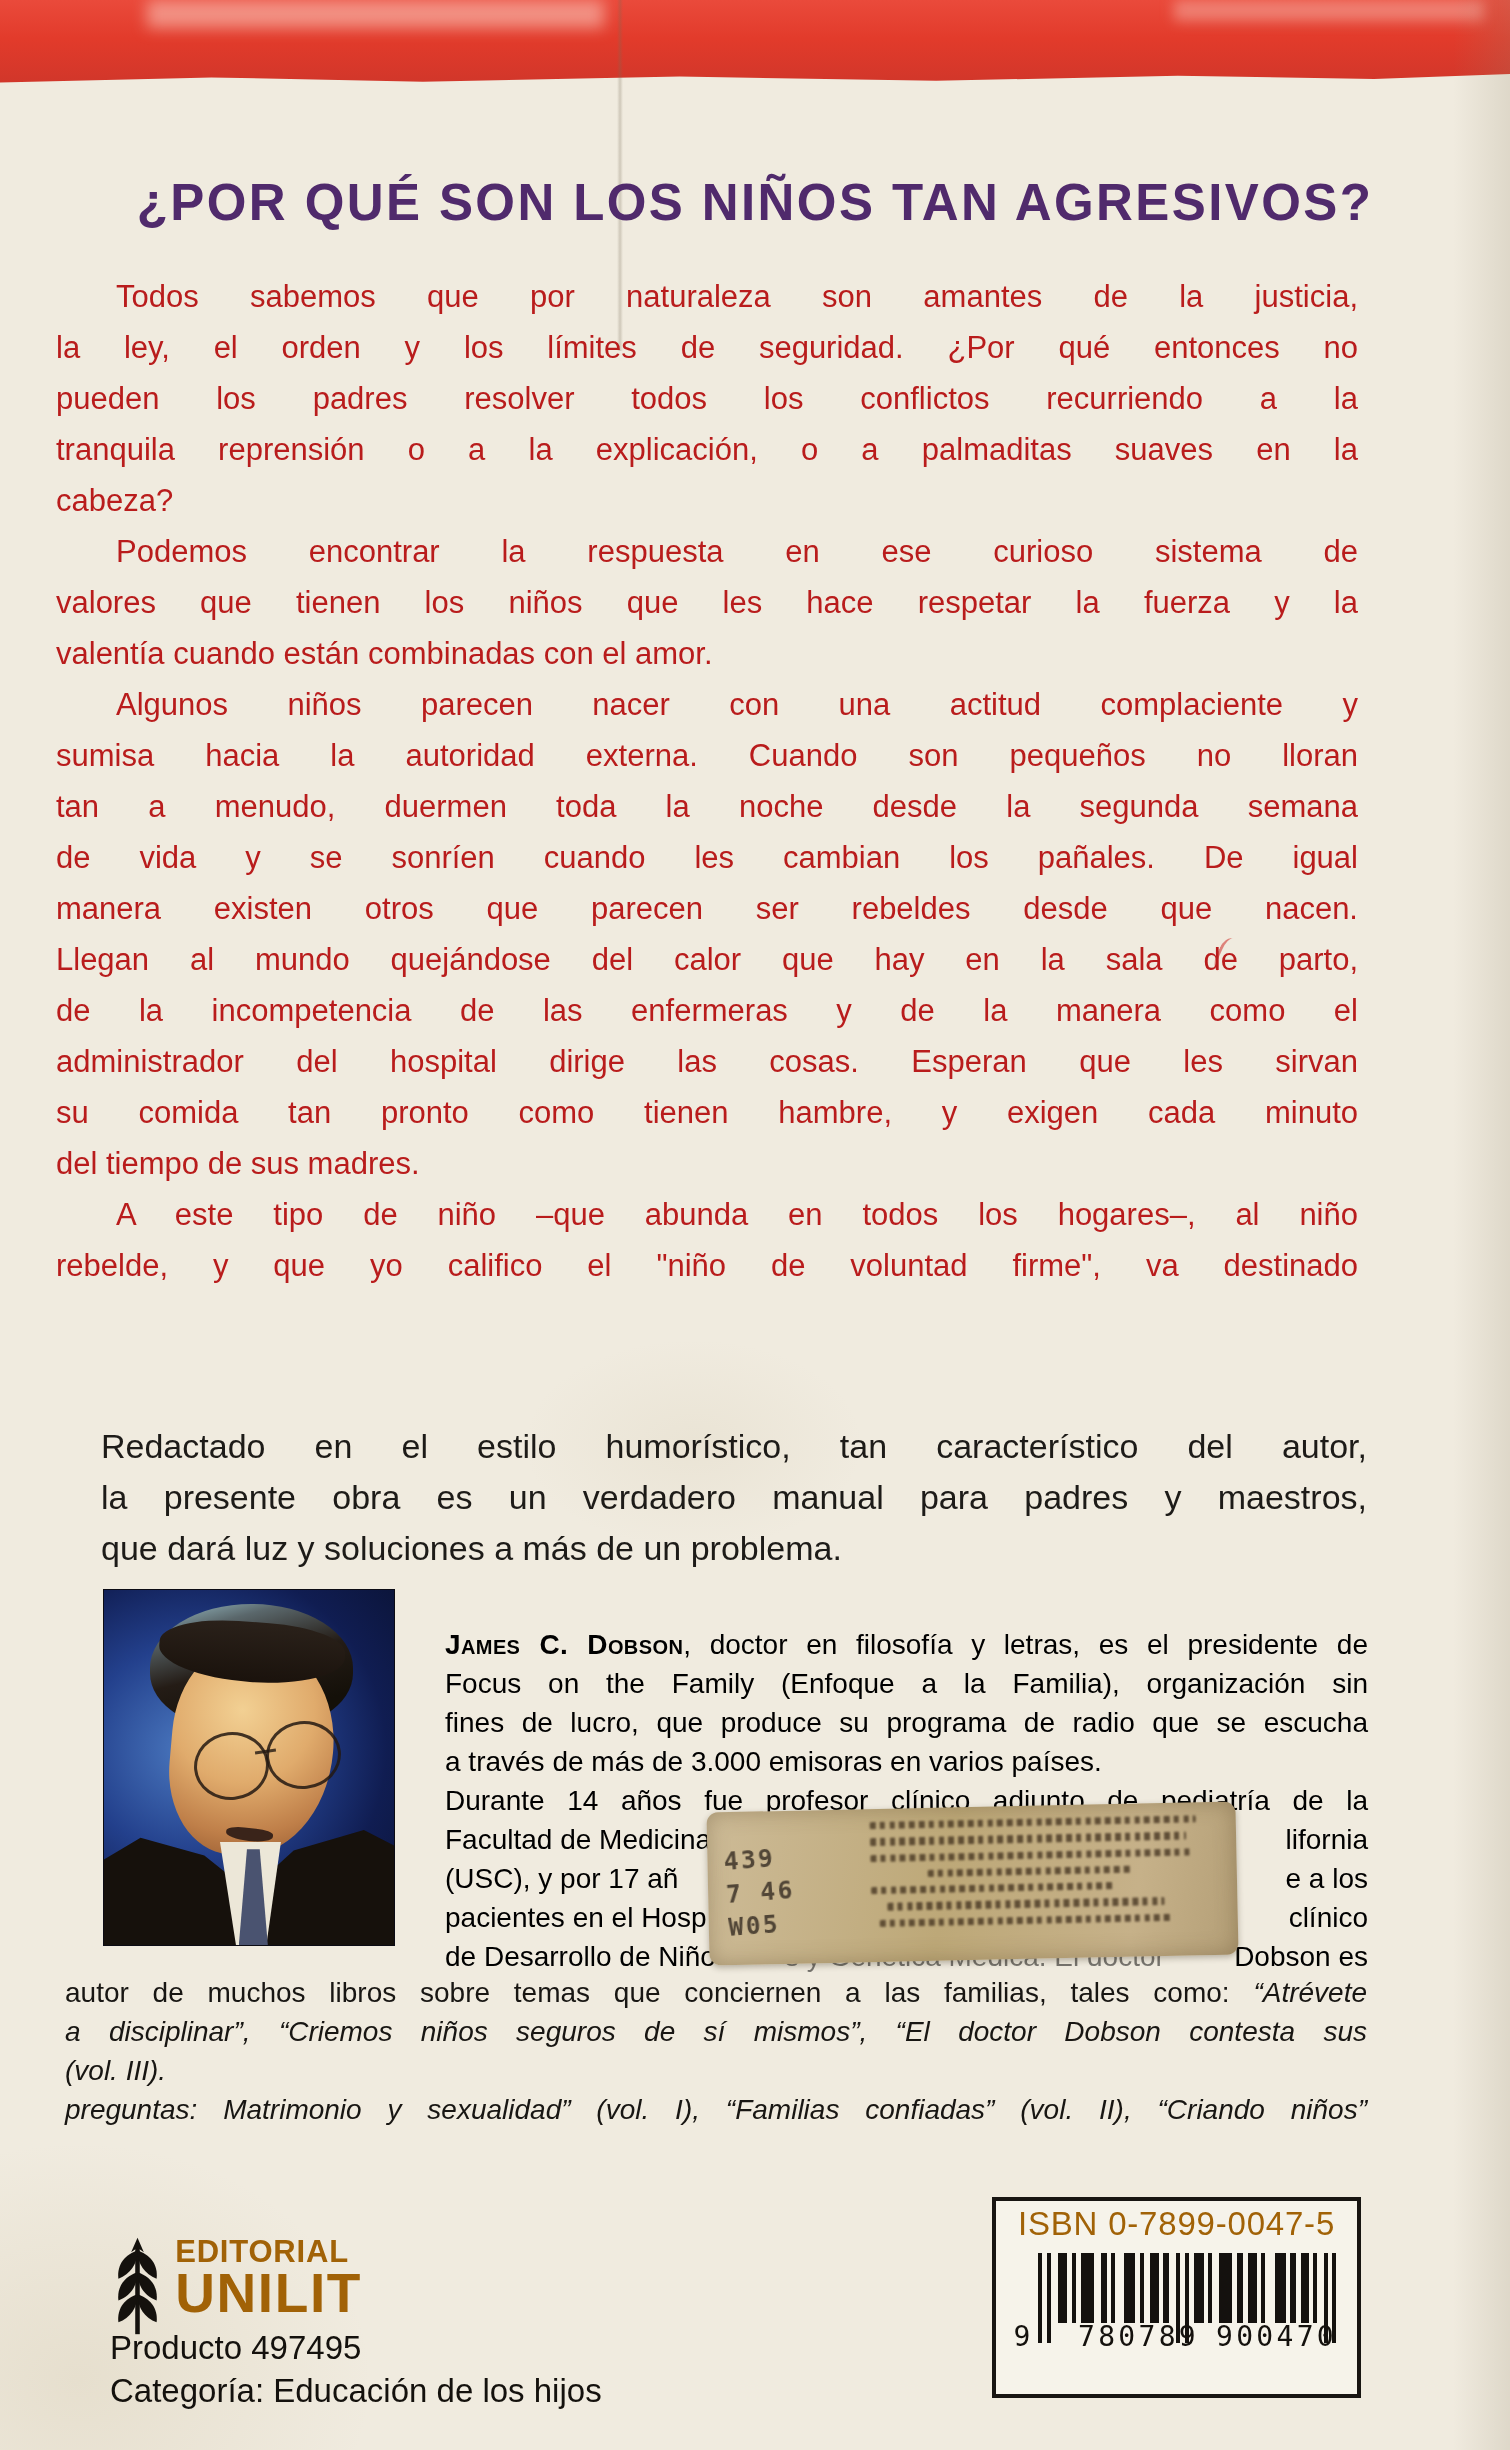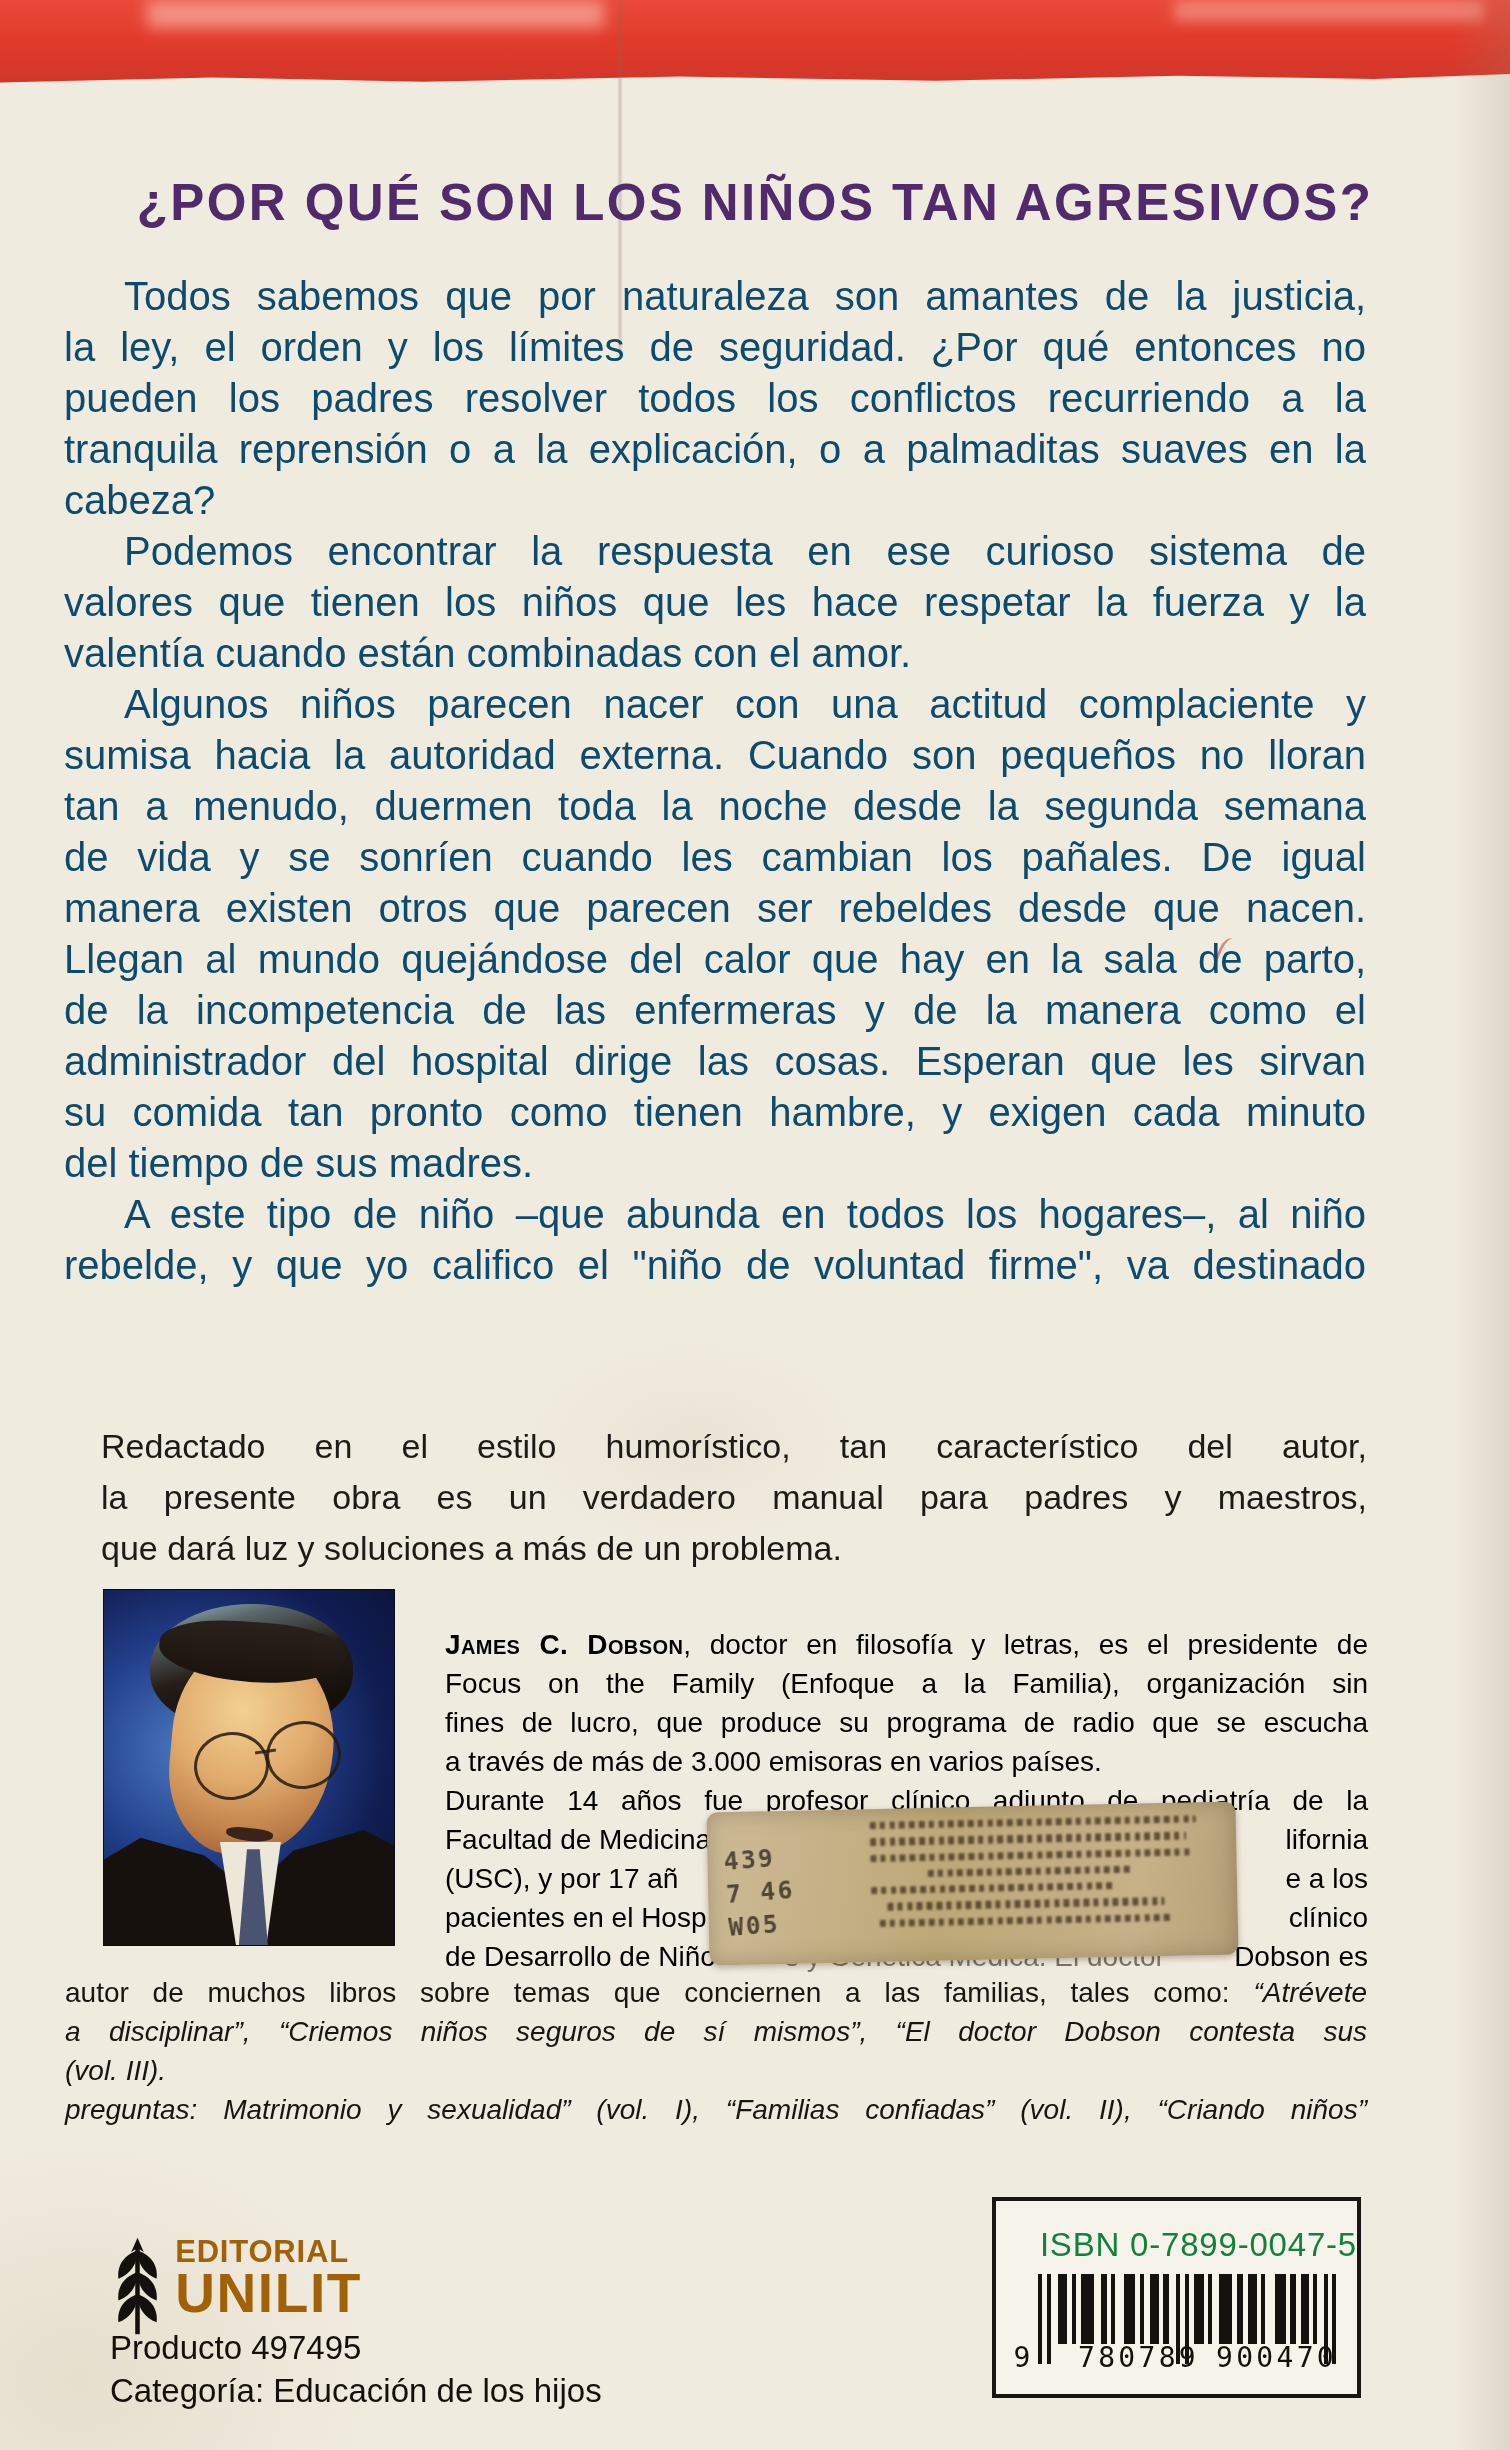--- a/index.html
+++ b/index.html
@@ -33,22 +33,22 @@
   .stain-mid{position:absolute;left:522px;top:1338px;width:343px;height:212px;
     background:radial-gradient(ellipse,rgba(190,175,140,.12),transparent 70%);}
   .red-mark{position:absolute;left:1217px;top:938px;width:18px;height:36px;
     border-left:3.3px solid rgba(205,45,40,.55);transform:rotate(24deg);border-radius:40%;}
   
   #title{
     position:absolute;left:0;top:173px;width:100%;text-align:center;
     font-size:51px;font-weight:bold;letter-spacing:2.4px;color:#502a6c;
   }
   
-  .bodyblock{position:absolute;left:64px;top:271px;width:1302px;
-    font-size:40px;line-height:51px;color:#0c4a6e;}
+  .bodyblock{position:absolute;left:56px;top:271px;width:1302px;
+    font-size:31px;line-height:51px;color:#b91c1c;}
   .closingblock{position:absolute;left:101px;top:1421px;width:1266px;
     font-size:34px;line-height:51px;color:#1d1b18;}
   .bl{text-align:left;white-space:normal;}
   .bl.j{text-align:justify;text-align-last:justify;}
   .bl.ind{text-indent:60px;}
   
   .photo{position:absolute;left:103px;top:1589px;width:292px;height:357px;
     background:radial-gradient(ellipse at 30% 45%,#4b79c0 0%,#23408c 38%,#101d52 68%,#0a1233 100%);
     overflow:hidden;border:1.6px solid #0b0b14;box-sizing:border-box;}
   .p-hair{position:absolute;left:16%;top:4%;width:70%;height:36%;border-radius:50% 50% 46% 46%;
@@ -102,21 +102,21 @@
   .publisher{position:absolute;left:108px;top:2236px;display:flex;align-items:flex-start;}
   .wheat{width:59px;height:100px;}
   .pub-text{margin-left:8.2px;color:#a16207;}
   .pub-top{font-size:31px;font-weight:bold;letter-spacing:0.8px;line-height:31px;}
   .pub-main{font-size:55px;font-weight:bold;letter-spacing:1.6px;line-height:52px;}
   .product{position:absolute;left:110px;top:2329px;font-size:33px;color:#14110d;}
   .category{position:absolute;left:110px;top:2372px;font-size:33px;color:#14110d;}
   
   .isbnbox{position:absolute;left:992px;top:2197px;width:369px;height:201px;
     border:4.9px solid #181512;background:#f6f3ea;box-sizing:border-box;}
-  .isbnlabel{text-align:right;margin-top:25px;font-size:33px;letter-spacing:0.8px;color:#15803d;}
+  .isbnlabel{text-align:center;margin-top:4px;font-size:33px;letter-spacing:0.8px;color:#a16207;}
   #barcode{position:relative;margin:9.8px auto 0;width:326px;height:100px;}
   #bars{position:absolute;left:24.5px;top:0;width:299px;height:70px;}
   #bars .bar{position:absolute;top:0;background:#14110e;}
   .bc-digit{position:absolute;font-family:"DejaVu Sans Mono",monospace;font-size:28px;color:#14110d;bottom:0;}
   .bc-lead{left:0;}
   .bc-g1{left:64px;width:122px;text-align:center;letter-spacing:3.3px;}
   .bc-g2{left:202px;width:122px;text-align:center;letter-spacing:3.3px;}
 </style>
 </head>
 <body>

